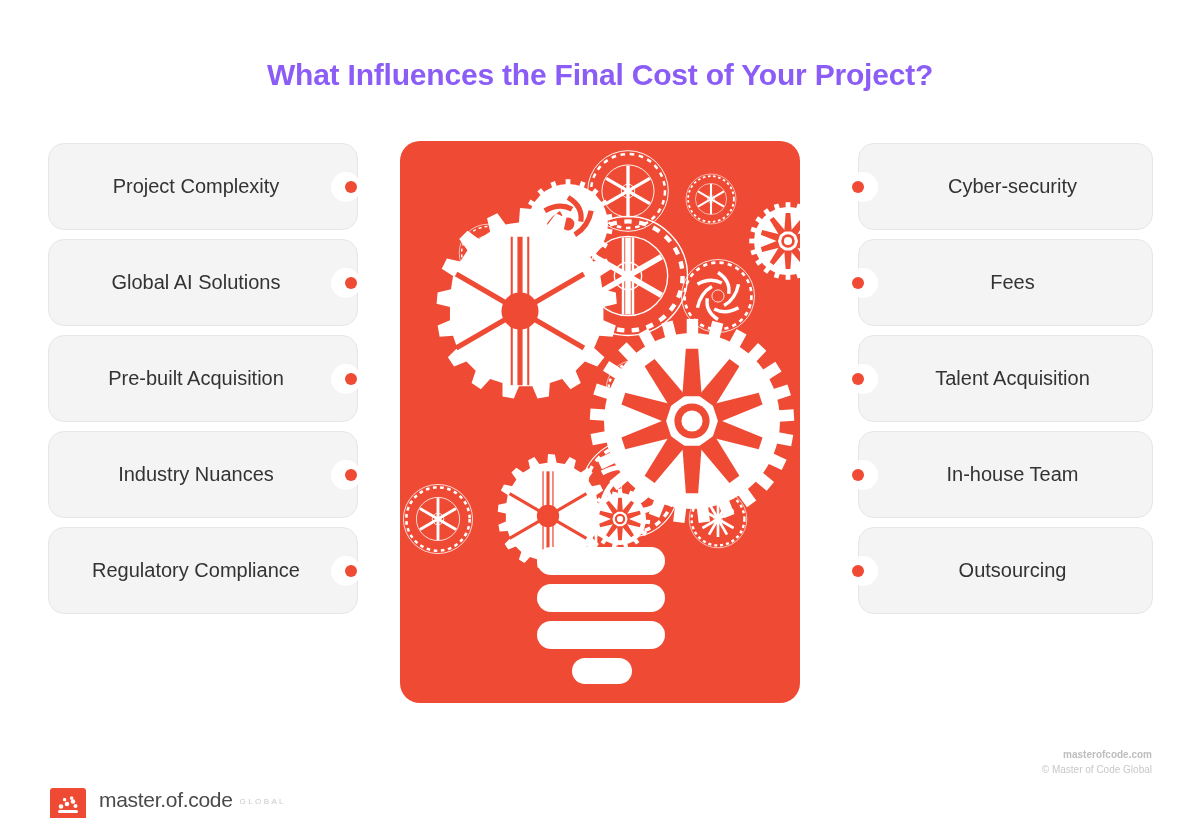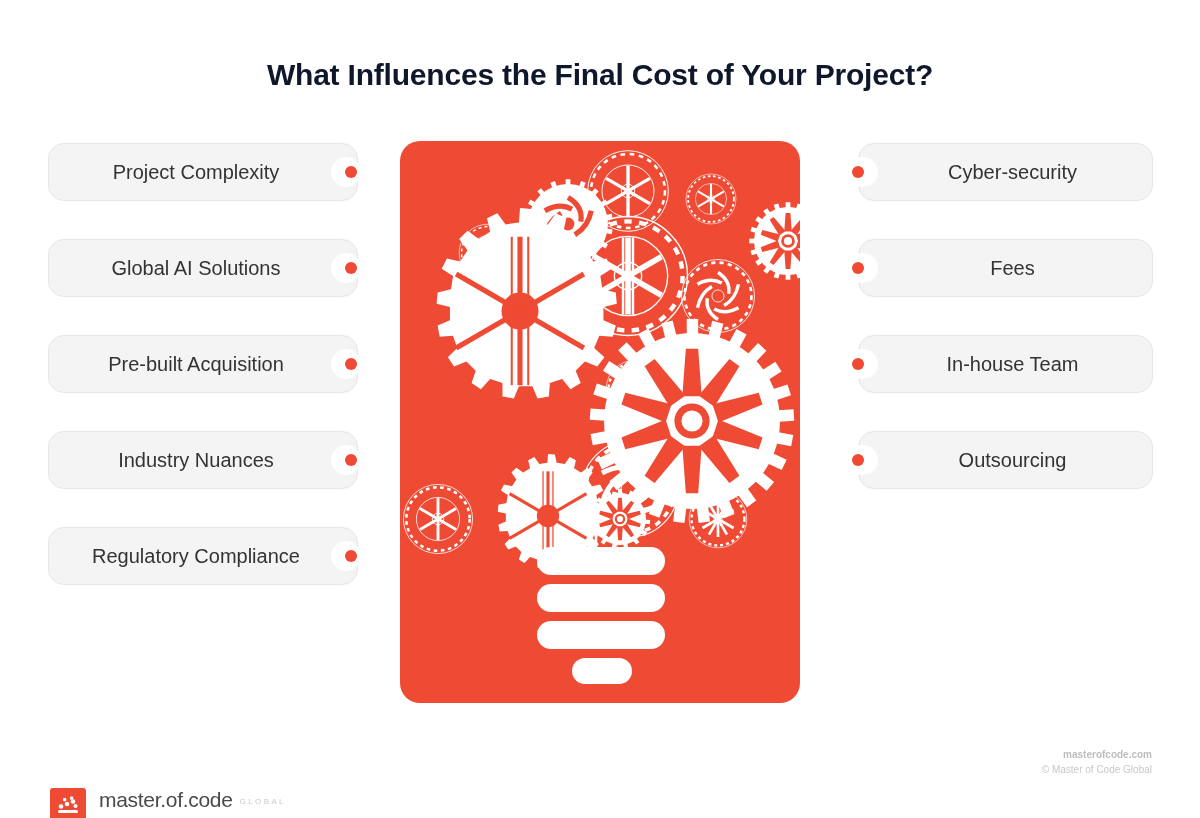--- a/index.html
+++ b/index.html
@@ -23,21 +23,21 @@
 
   
   .title {
     position: absolute;
     top: 58px;
     left: 0;
     width: 1200px;
     text-align: center;
     font-size: 30px;
     font-weight: bold;
-    color: #0f172a;
+    color: #8b5cf6;
     letter-spacing: -0.2px;
   }
 
   
   .column {
     position: absolute;
     top: 143px;
     width: 310px;
   }
   .column.left  { left: 48px; }
@@ -45,21 +45,21 @@
 
   .pill-row {
     position: relative;
     height: 79px;
     margin-bottom: 17px;
   }
 
   .pill {
     position: absolute;
     top: 0;
-    height: 58px;
+    height: 87px;
     box-sizing: border-box;
     background: #f4f4f4;
     border: 1px solid #e6e6e6;
     border-radius: 16px;
     display: flex;
     align-items: center;
     justify-content: center;
     font-size: 20px;
     color: #333333;
   }
@@ -220,20 +220,27 @@
     </div>
 
     <div class="pill-row">
       <div class="pill">
         <span class="pill-label">Fees</span>
         <span class="notch"></span>
         <span class="dot"></span>
       </div>
     </div>
 
+    <div class="pill-row">
+      <div class="pill">
+        <span class="pill-label">Talent Acquisition</span>
+        <span class="notch"></span>
+        <span class="dot"></span>
+      </div>
+    </div>
 
     <div class="pill-row">
       <div class="pill">
         <span class="pill-label">In-house Team</span>
         <span class="notch"></span>
         <span class="dot"></span>
       </div>
     </div>
 
     <div class="pill-row">

